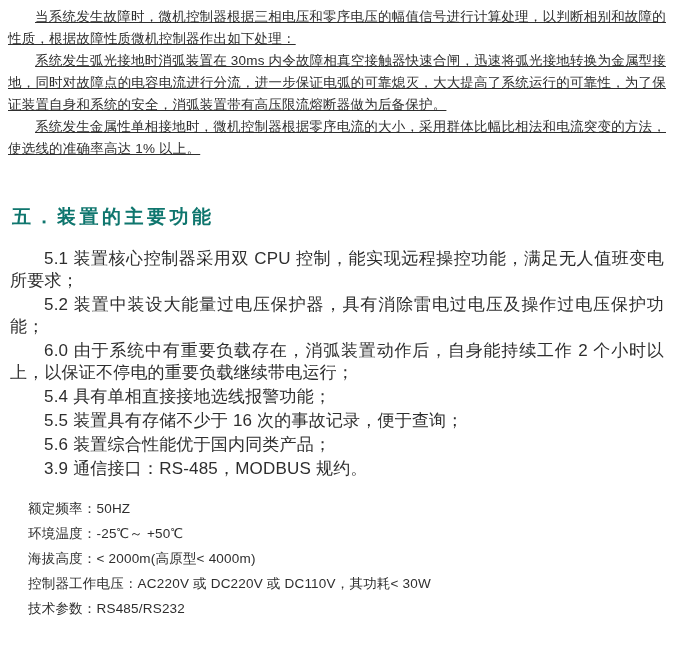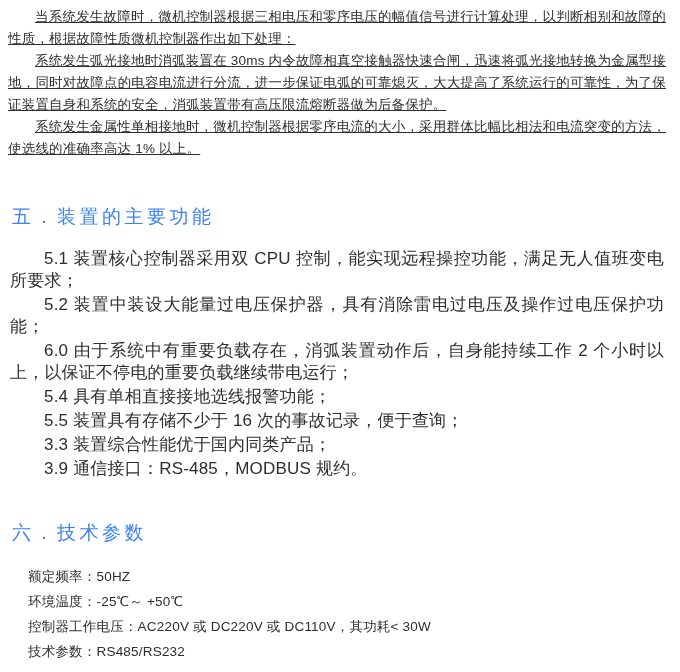--- a/index.html
+++ b/index.html
@@ -24,23 +24,23 @@
     font-size: 13.5px;
     line-height: 22px;
     text-align: justify;
     text-indent: 2em;
     letter-spacing: 0.2px;
     text-decoration: underline;
   }
   .sec-heading {
     margin: 18px;
     font-size: 19px;
-    font-weight: normal;
+    font-weight: bold;
     letter-spacing: 3.5px;
-    color: #3b82f6;
+    color: #0f766e;
   }
   .sec-heading.first {
     margin-top: 44px;
     margin-left: 4px;
   }
   .sec-heading.second {
     margin-top: 40px;
     margin-left: 4px;
   }
   .items {
@@ -77,26 +77,26 @@
   </div>
 
   <h2 class="sec-heading first">五．装置的主要功能</h2>
 
   <div class="items">
     <p class="item">5.1 装置核心控制器采用双 CPU 控制，能实现远程操控功能，满足无人值班变电所要求；</p>
     <p class="item">5.2 装置中装设大能量过电压保护器，具有消除雷电过电压及操作过电压保护功能；</p>
     <p class="item">6.0 由于系统中有重要负载存在，消弧装置动作后，自身能持续工作 2 个小时以上，以保证不停电的重要负载继续带电运行；</p>
     <p class="item">5.4 具有单相直接接地选线报警功能；</p>
     <p class="item">5.5 装置具有存储不少于 16 次的事故记录，便于查询；</p>
-    <p class="item">3.3 装置综合性能优于国内同类产品；</p>
+    <p class="item">5.6 装置综合性能优于国内同类产品；</p>
     <p class="item">3.9 通信接口：RS-485，MODBUS 规约。</p>
   </div>
 
-  <h2 class="sec-heading second">六．技术参数</h2>
 
   <div class="params">
     <p class="param">额定频率：50HZ</p>
     <p class="param">环境温度：-25℃～ +50℃</p>
+    <p class="param">海拔高度：&lt; 2000m(高原型&lt; 4000m)</p>
     <p class="param">控制器工作电压：AC220V 或 DC220V 或 DC110V，其功耗&lt; 30W</p>
     <p class="param">技术参数：RS485/RS232</p>
   </div>
 
 </div>
 
 </body></html>

